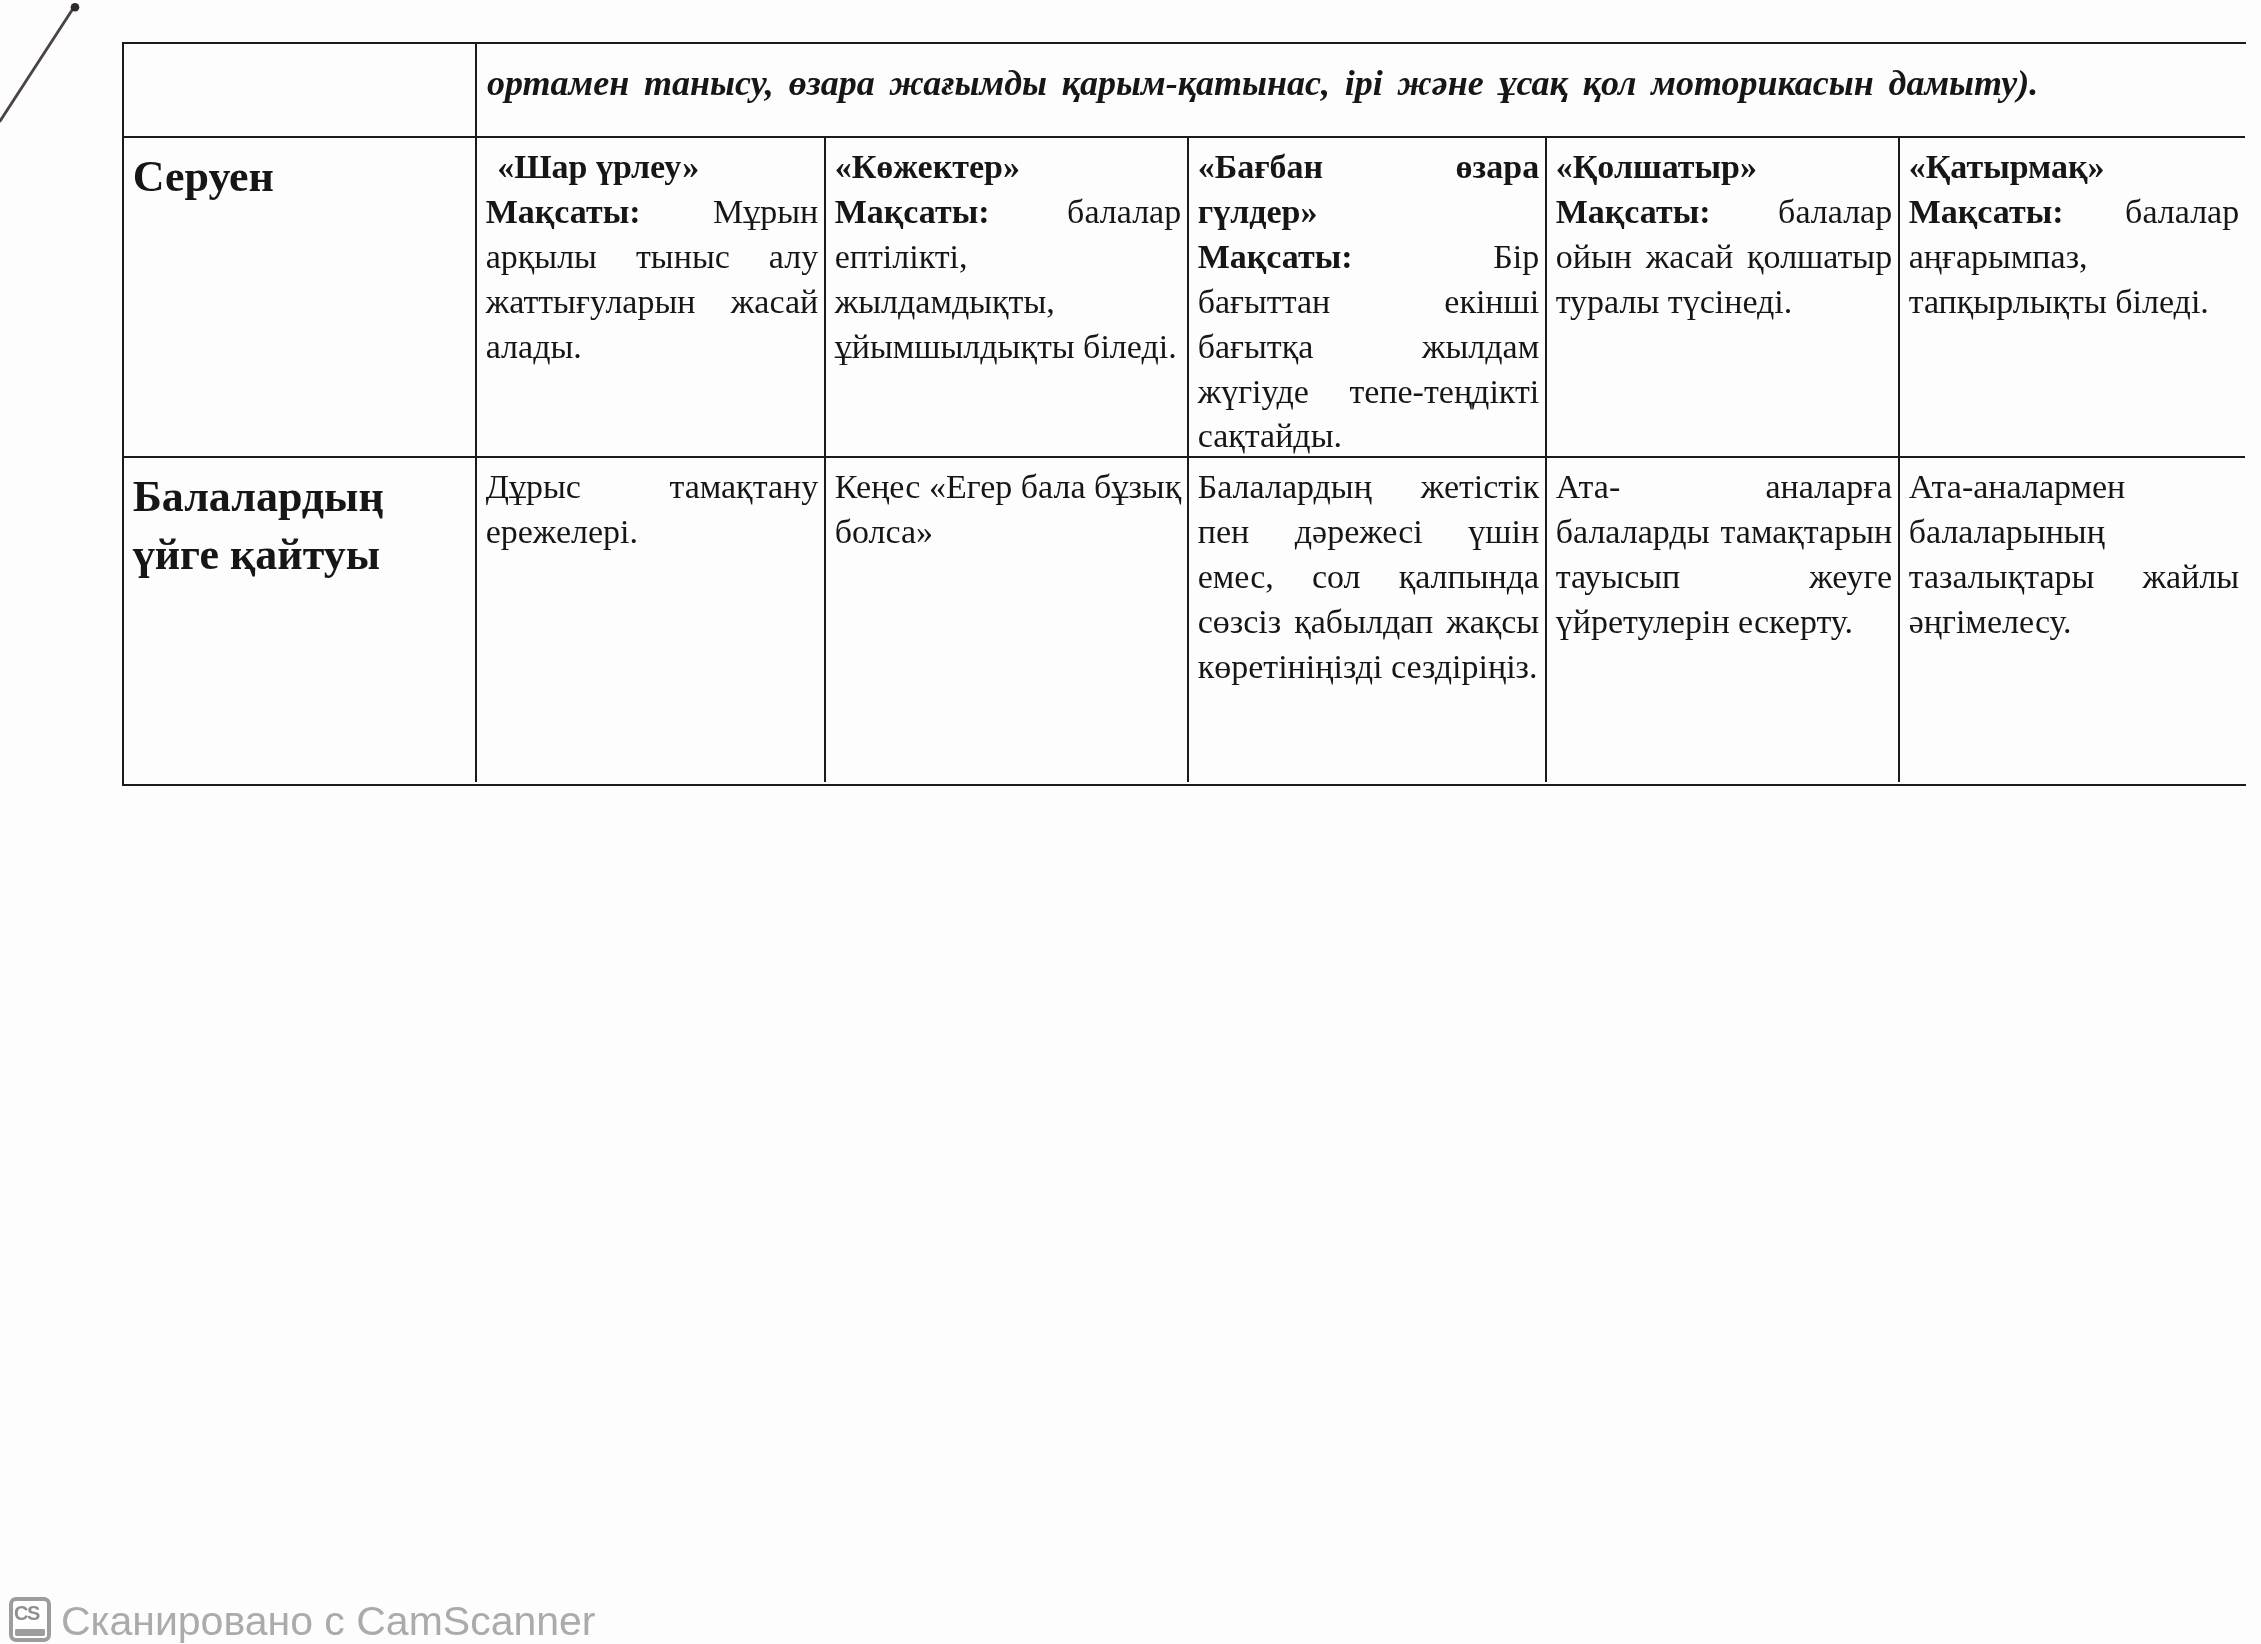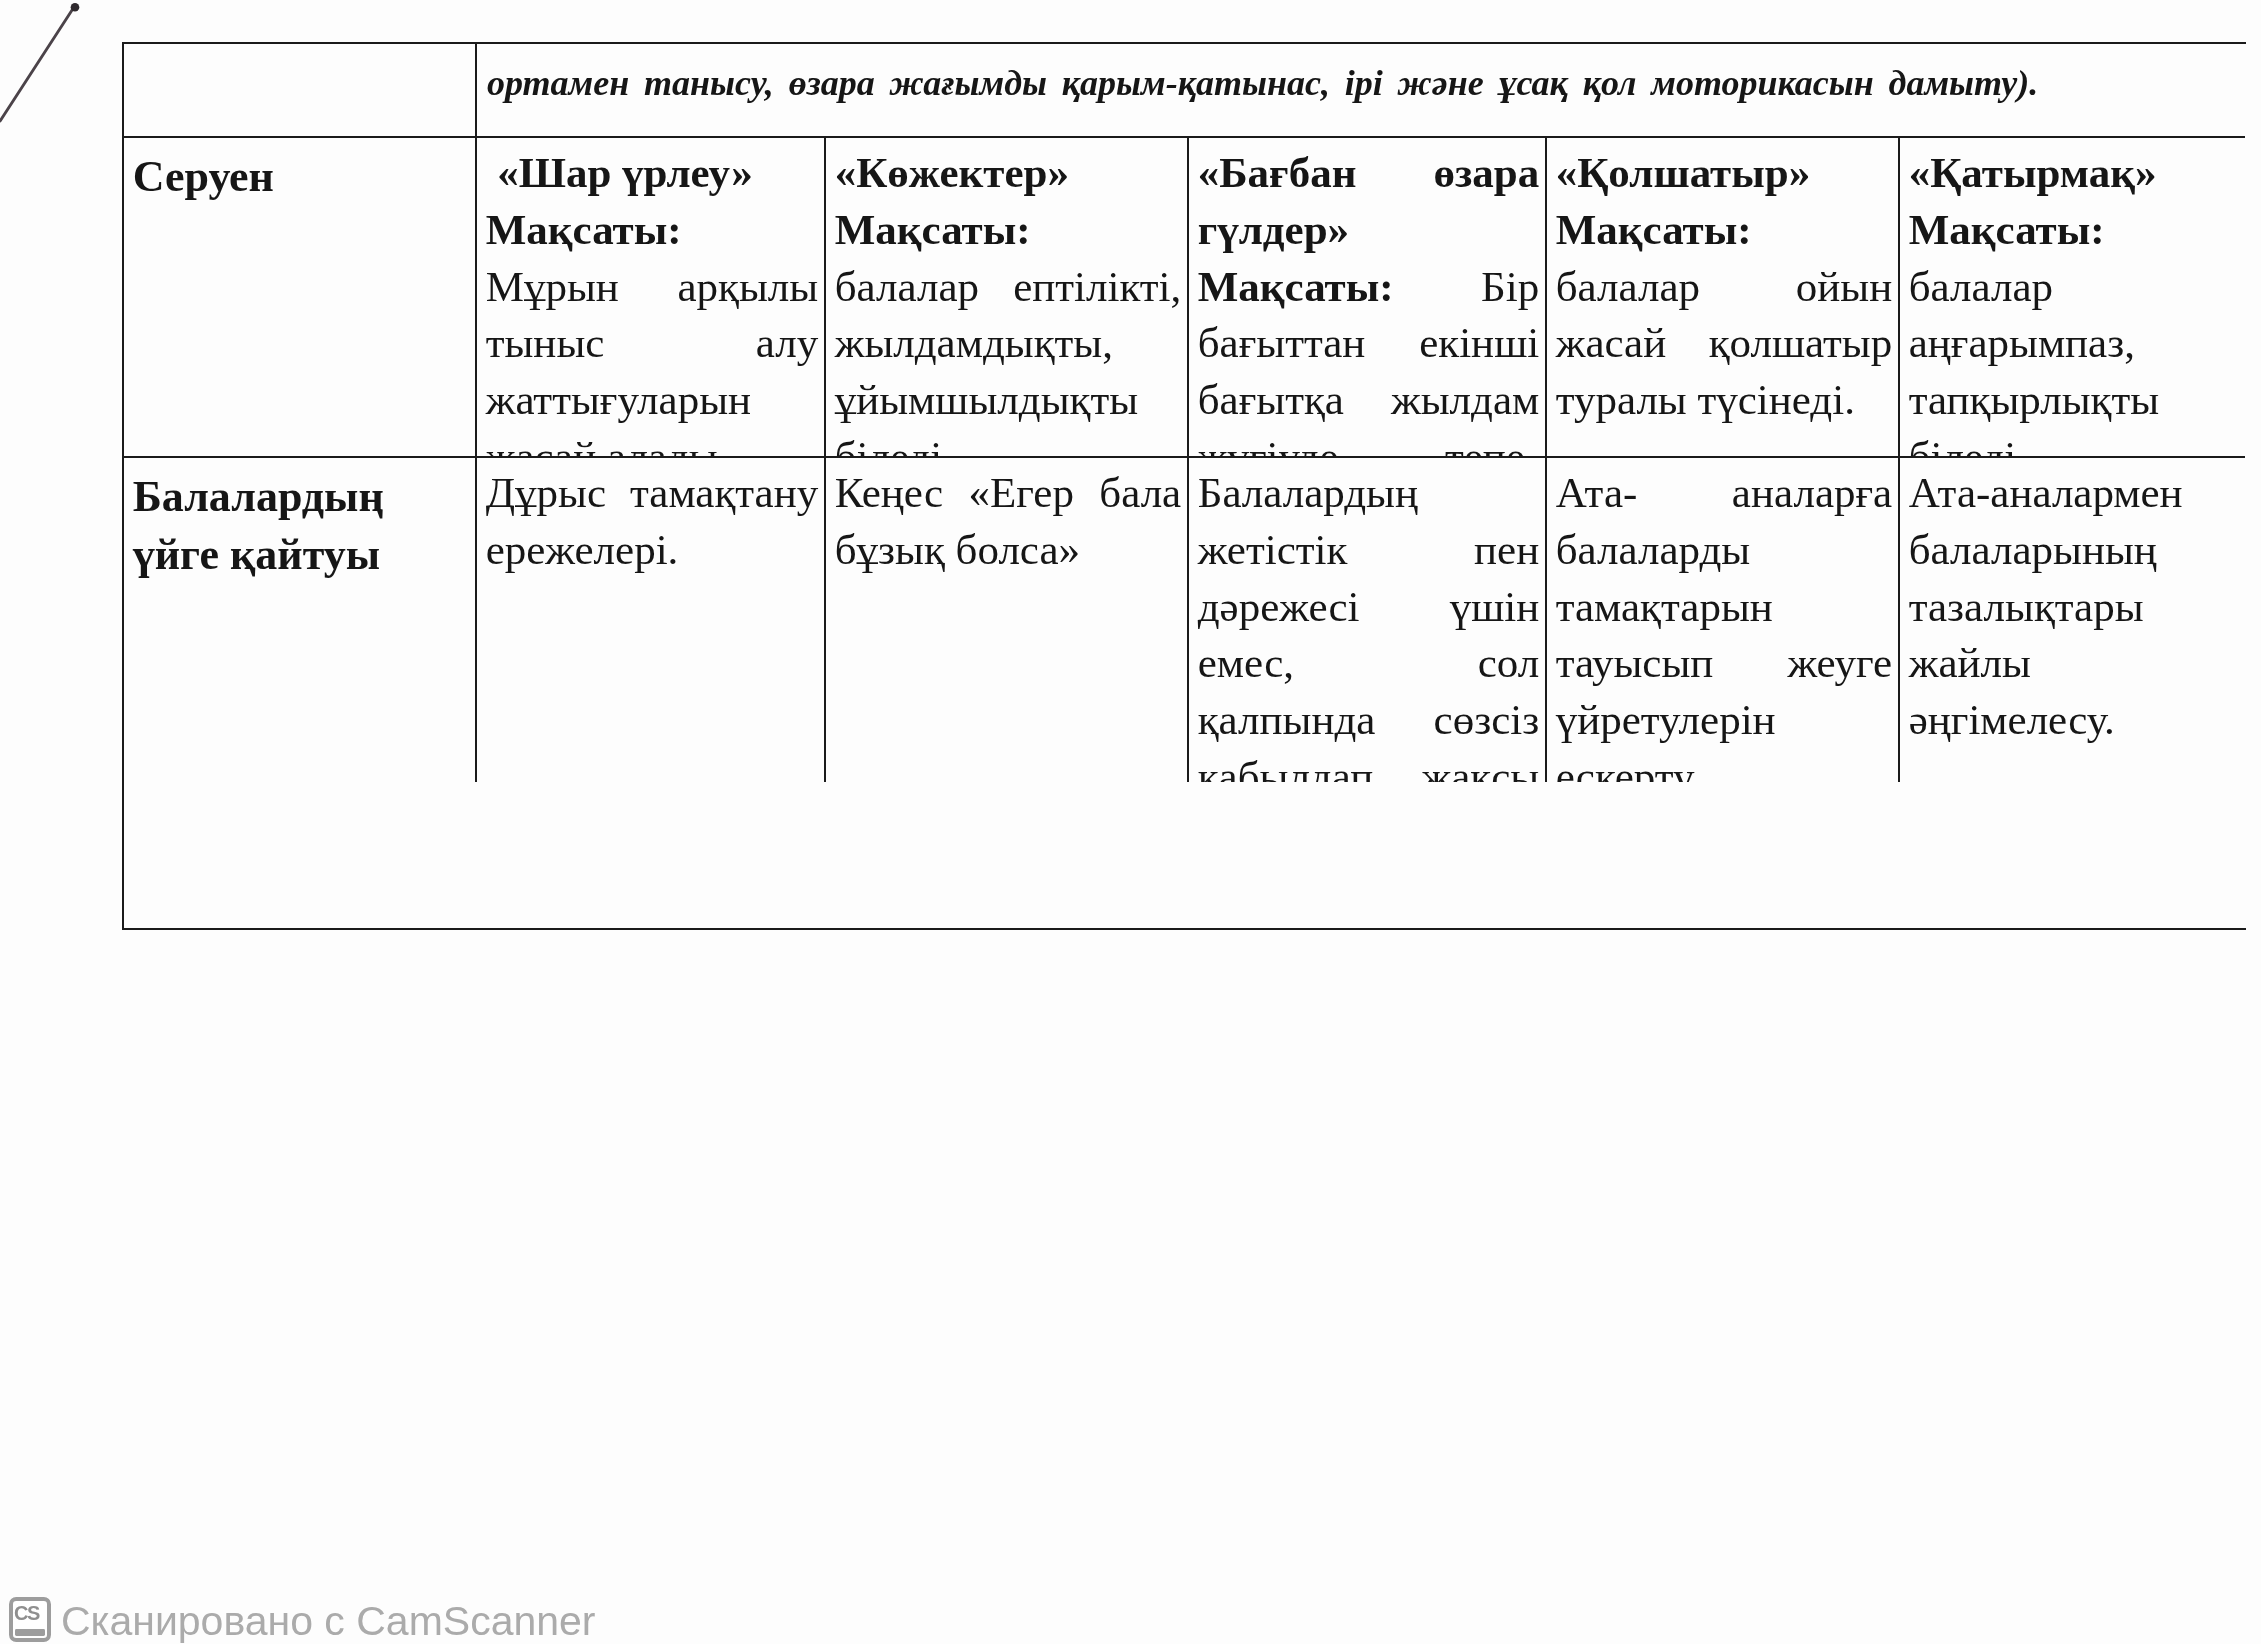--- a/index.html
+++ b/index.html
@@ -25,35 +25,35 @@
     height: 144px;
     pointer-events: none;
   }
 
   
   .doc-table {
     position: absolute;
     left: 122px;
     top: 42px;
     width: 2124px;
-    height: 888px;
+    height: 744px;
     box-sizing: border-box;
     display: grid;
     grid-template-columns: 353px 349px 363px 358px 353px 345px;
     grid-template-rows: 94px 320px 324px;
     border-top: 2.9px solid #1b1b1b;
     border-left: 2.9px solid #1b1b1b;
     border-bottom: 2.9px solid #1b1b1b;
   }
   .cell {
     box-sizing: border-box;
     border-right: 2.9px solid #1b1b1b;
     border-bottom: 2.9px solid #1b1b1b;
     padding: 7.2px 5.8px 0 8.7px;
-    font-size: 43px;
+    font-size: 34px;
     line-height: 1.32;
     text-align: justify;
     overflow: hidden;
   }
   .cell.no-r { border-right: none; }
   .cell.no-b { border-bottom: none; }
 
   .intro-cell {
     grid-column: 2 / span 5;
     padding-top: 16px;

